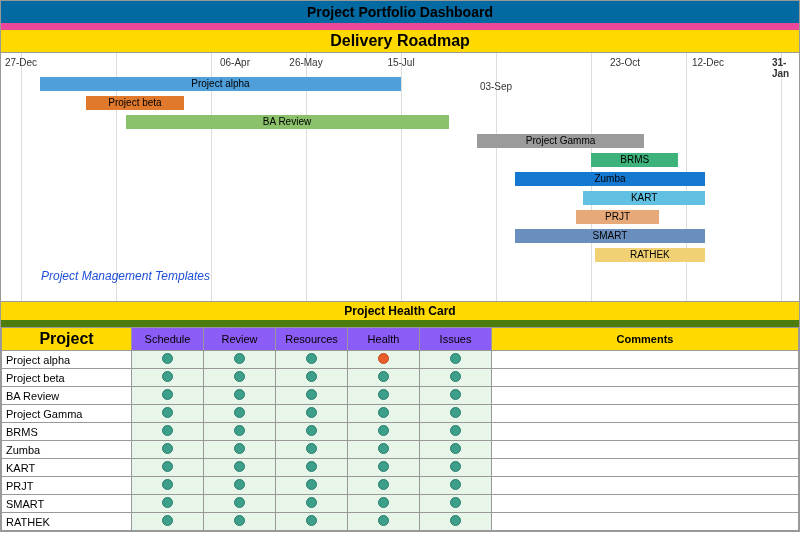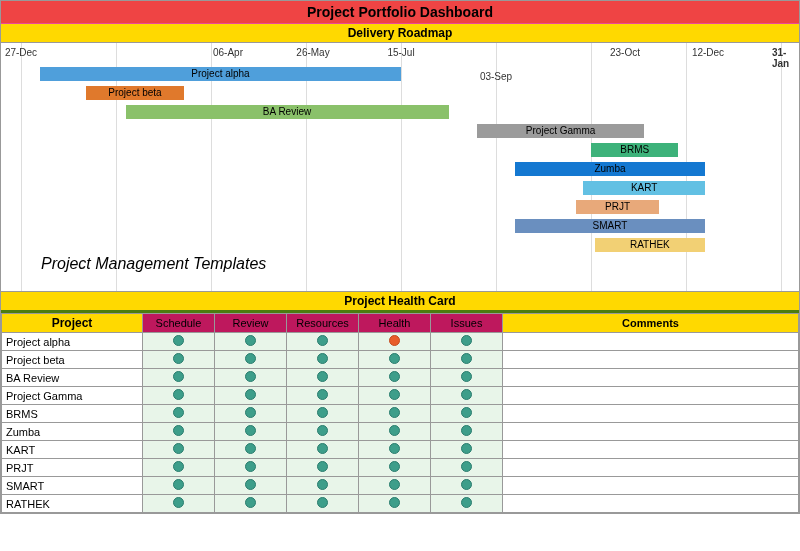--- a/index.html
+++ b/index.html
@@ -1,33 +1,33 @@
 <!DOCTYPE html>
 <html><head>
 <meta charset="utf-8">
 <style>
   * { box-sizing: border-box; margin: 0; padding: 0; }
   body { font-family: Arial, sans-serif; font-size: 11px; background: #fff; width: 800px; }
   .container { border: 1px solid #999; }
-  .title-bar { background: #ef4444; text-align: center; font-weight: bold; font-size: 14px; padding: 3px 0; border-bottom: 1px solid #ec4899; }
-  .subtitle-bar { background: #ffd900; text-align: center; font-weight: bold; font-size: 12px; padding: 2px 0; border-bottom: 1px solid #999; }
+  .title-bar { background: #0369a1; text-align: center; font-weight: bold; font-size: 14px; padding: 3px 0; border-bottom: 7px solid #ec4899; }
+  .subtitle-bar { background: #ffd900; text-align: center; font-weight: bold; font-size: 16px; padding: 2px 0; border-bottom: 1px solid #999; }
   .gantt-wrap { position: relative; height: 248px; background: #fff; }
   .gantt-ticks { position: absolute; top: 0; left: 0; right: 0; height: 100%; }
   .tick { position: absolute; top: 0; height: 100%; border-left: 1px solid #ddd; }
   .tick-label { position: absolute; top: 4px; transform: translateX(-50%); font-size: 10px; color: #333; }
   .bars { position: absolute; top: 24px; left: 0; right: 0; }
   .bar { position: absolute; height: 14px; font-size: 10px; color: #000; text-align: center; line-height: 14px; white-space: nowrap; overflow: visible; }
   .logo { position: absolute; left: 40px; bottom: 18px; }
   .logo-main { font-size: 22px; font-weight: bold; color: #0a9d4e; }
-  .logo-sub { font-size: 16px; font-style: italic; color: #000000; }
-  .health-title { background: #ffd900; text-align: center; font-weight: bold; font-size: 12px; padding: 2px 0; border-top: 1px solid #999; border-bottom: 3px solid #4d7c0f; }
+  .logo-sub { font-size: 12px; font-style: italic; color: #1d4ed8; }
+  .health-title { background: #ffd900; text-align: center; font-weight: bold; font-size: 12px; padding: 2px 0; border-top: 1px solid #999; border-bottom: 7px solid #4d7c0f; }
   table.health { width: 100%; border-collapse: collapse; }
   table.health th { background: #ffd900; font-weight: bold; font-size: 11px; padding: 2px 4px; border: 1px solid #999; }
-  table.health th.proj { width: 141px; font-size: 12px; margin-left: 36px; }
-  table.health th.stat { width: 72px; background: #be185d; font-weight: normal; }
+  table.health th.proj { width: 130px; font-size: 16px; margin-left: 36px; }
+  table.health th.stat { width: 72px; background: #8b5cf6; font-weight: normal; }
   table.health td { border: 1px solid #999; padding: 1px 4px; font-size: 11px; height: 18px; }
   table.health td.stat { background: #e8f5e9; text-align: center; }
   .dot { display: inline-block; width: 11px; height: 11px; border-radius: 50%; }
   .dot.green { background: #3d9e8a; border: 1px solid #2a7d6e; }
   .dot.red { background: #e85d2a; border: 1px solid #c44a1e; }
 </style>
 </head>
 <body>
 
 <div class="container">
@@ -35,23 +35,23 @@
   <div class="title-bar">Project Portfolio Dashboard</div>
   <div class="subtitle-bar">Delivery Roadmap</div>
 
   <div class="gantt-wrap">
     <div class="gantt-ticks" id="gantt-ticks">
         <div class="tick" style="left: 20px;"></div>
         <div class="tick-label" style="left: 20px;">27-Dec</div>
         <div class="tick" style="left: 115px;"></div>
         <div class="tick-label" style="left: 115px; margin-top: 20px;">15-Feb</div>
         <div class="tick" style="left: 210px;"></div>
-        <div class="tick-label" style="left: 203px; padding-left: 48px;">06-Apr</div>
+        <div class="tick-label" style="left: 210px; padding-left: 48px;">06-Apr</div>
         <div class="tick" style="left: 305px;"></div>
-        <div class="tick-label" style="left: 312px;">26-May</div>
+        <div class="tick-label" style="left: 305px;">26-May</div>
         <div class="tick" style="left: 400px;"></div>
         <div class="tick-label" style="left: 400px;">15-Jul</div>
         <div class="tick" style="left: 495px;"></div>
         <div class="tick-label" style="left: 495px; margin-top: 24px;">03-Sep</div>
         <div class="tick" style="left: 590px;"></div>
         <div class="tick-label" style="left: 624px;">23-Oct</div>
         <div class="tick" style="left: 685px;"></div>
         <div class="tick-label" style="left: 707px;">12-Dec</div>
         <div class="tick" style="left: 780px;"></div>
         <div class="tick-label" style="left: 780px; font-weight: bold;">31-Jan</div>

